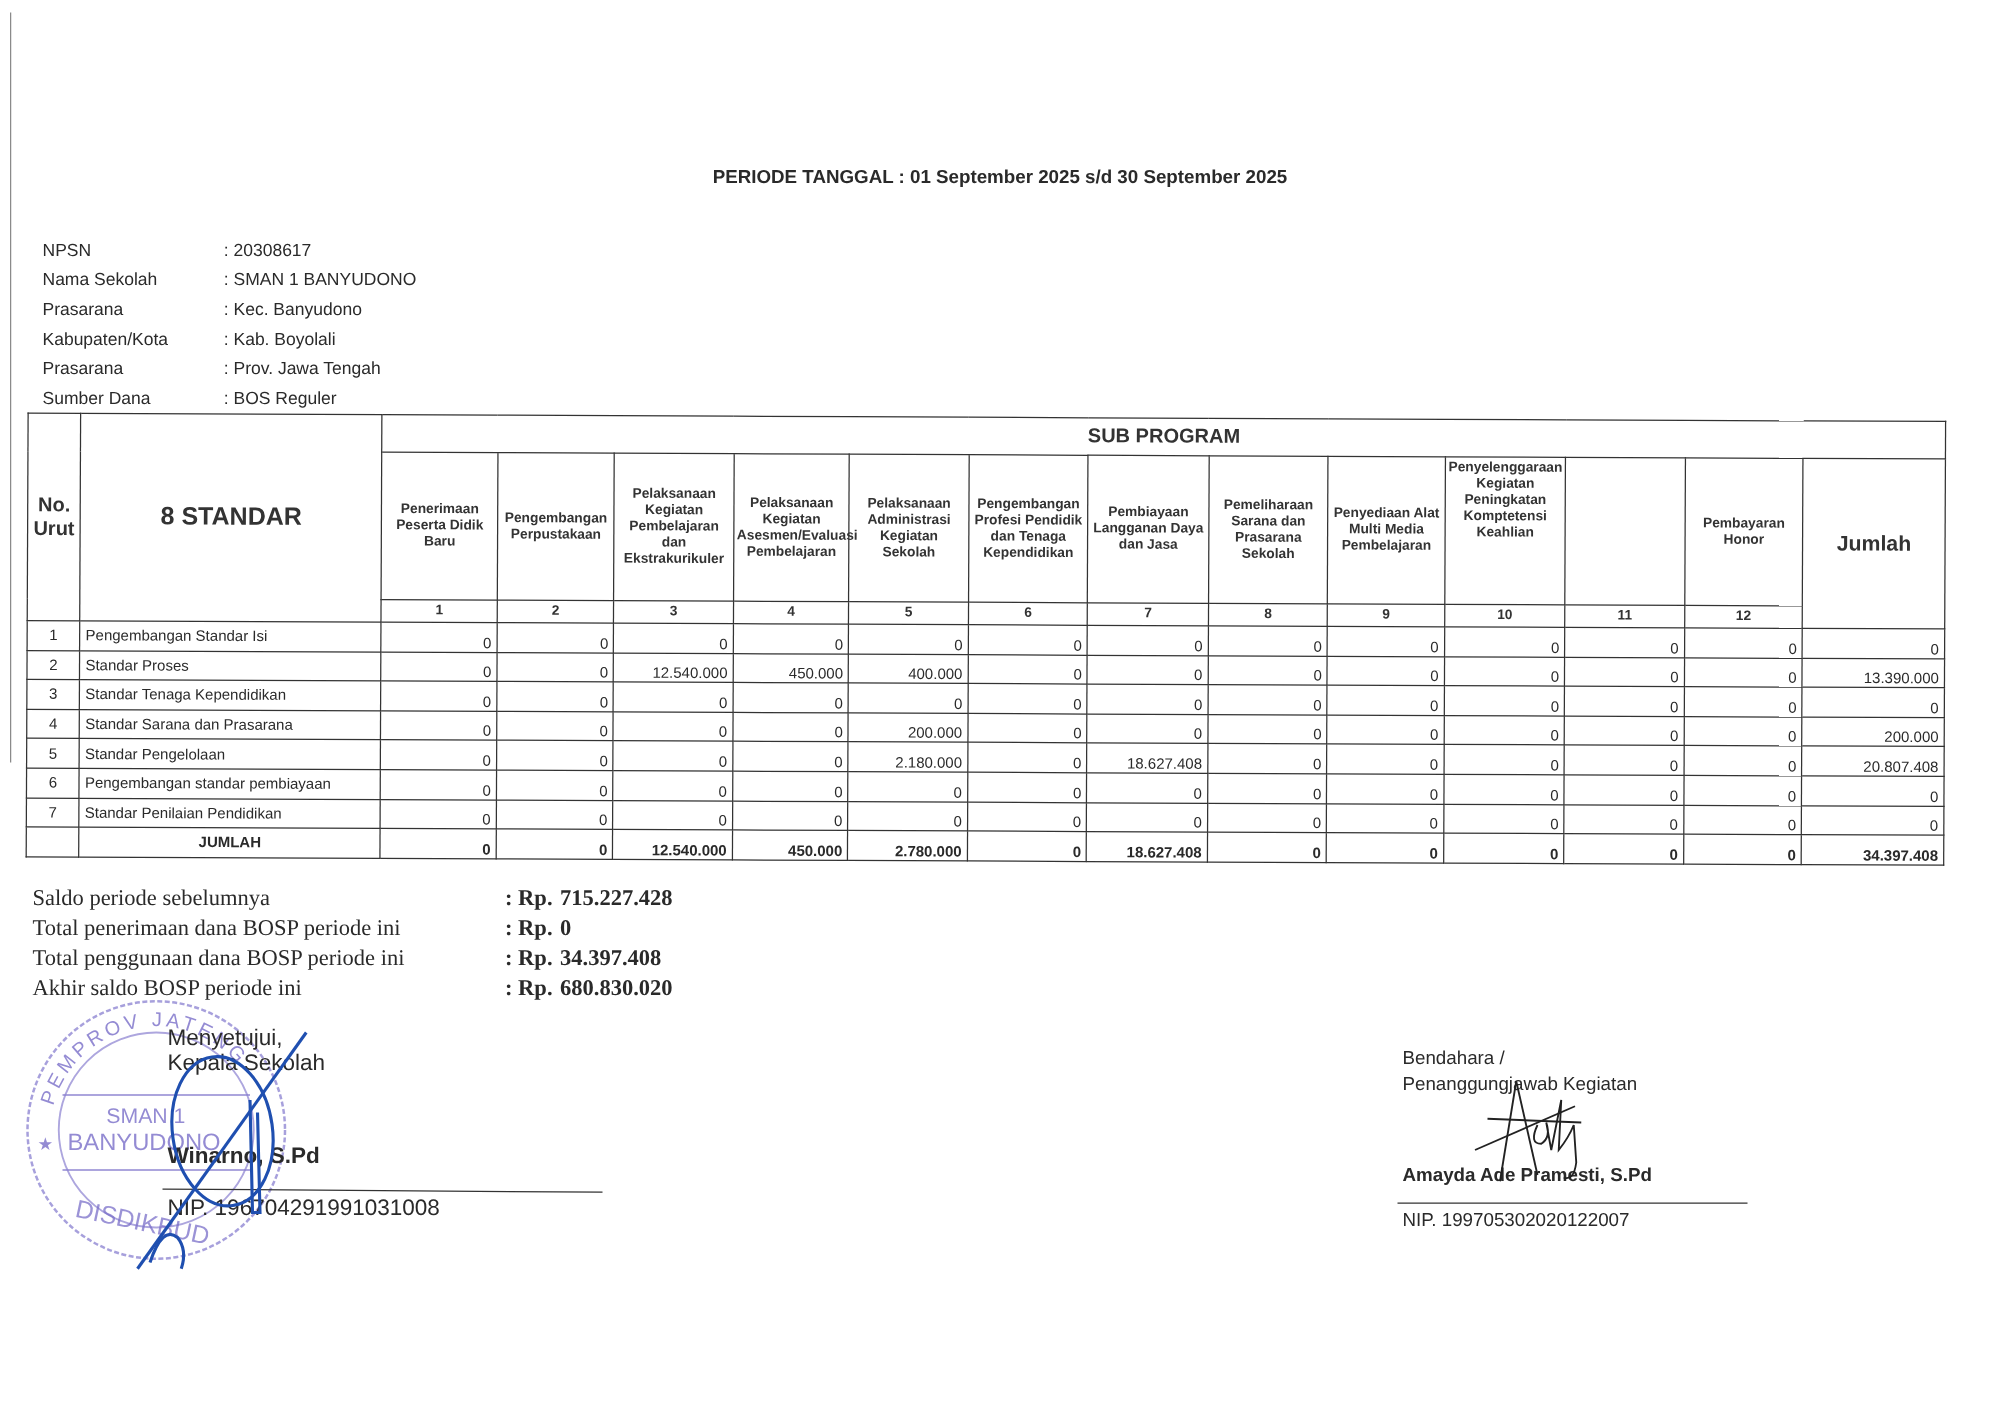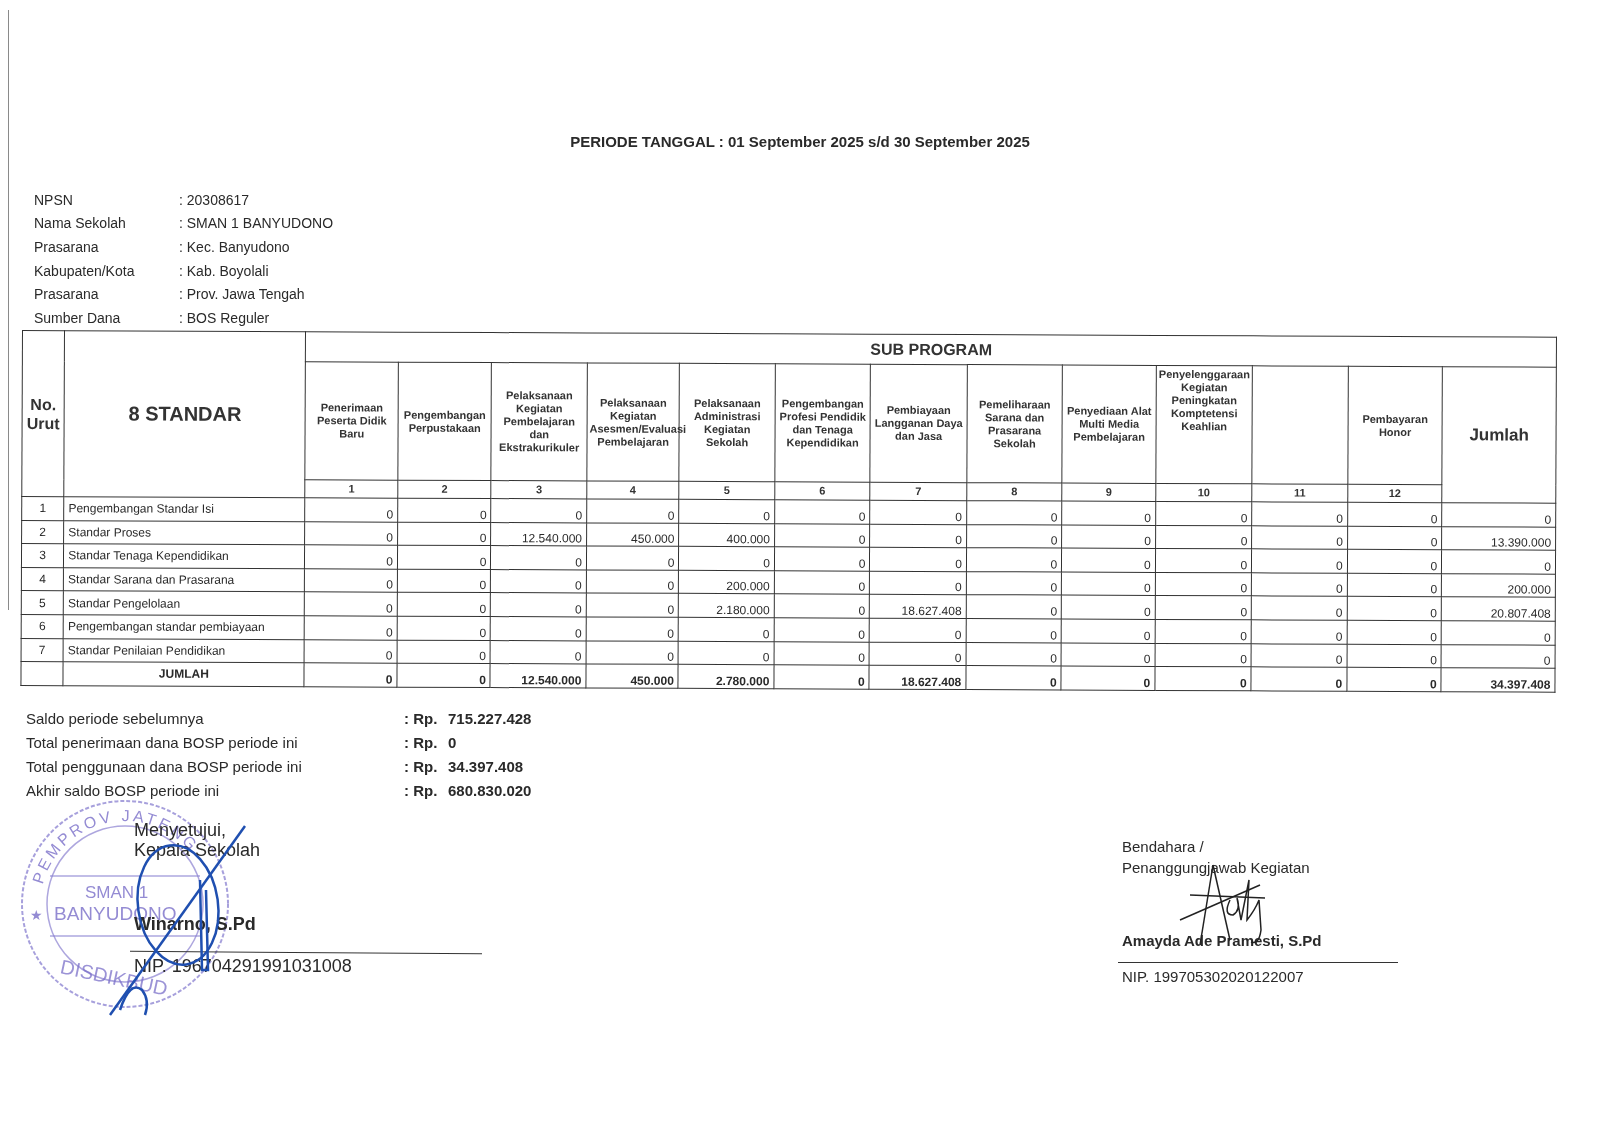--- a/index.html
+++ b/index.html
@@ -29,21 +29,21 @@
     .th-num { height: 18px; font-size: 11px !important; }
     .th-col { height: 118px; }
     table.report td { height: 23.6px; padding: 0 4px; }
     td.no { text-align: center; font-size: 13px; }
     td.std { text-align: left; font-size: 13px; margin-left: 48px; }
     td.num { text-align: right; font-size: 13px; vertical-align: bottom; padding-bottom: 1px; }
     tr.total td { font-weight: bold; }
     tr.total td.std { text-align: center; }
 
     .summary { position: absolute; left: 26px; top: 706px; }
-    .sum-row { display: flex; height: 24px; align-items: center; font-size: 15px; }
+    .sum-row { display: flex; height: 24px; align-items: center; font-size: 18px; font-family: Liberation Serif, serif; }
     .sum-label { width: 378px; }
     .sum-colon { width: 44px; font-weight: bold; }
     .sum-val { font-weight: bold; }
 
     .sign-left { position: absolute; left: 134px; top: 820px; width: 350px; font-size: 18px; }
     .sign-left .approve { line-height: 20px; }
     .sign-left .name { position: absolute; top: 94px; left: 0; font-weight: bold; }
     .sign-left .line { position: absolute; top: 132px; left: -4px; width: 352px; height: 1px; background: #333; transform: rotate(0.4deg); }
     .sign-left .nip { position: absolute; top: 136px; left: 0; }
 

